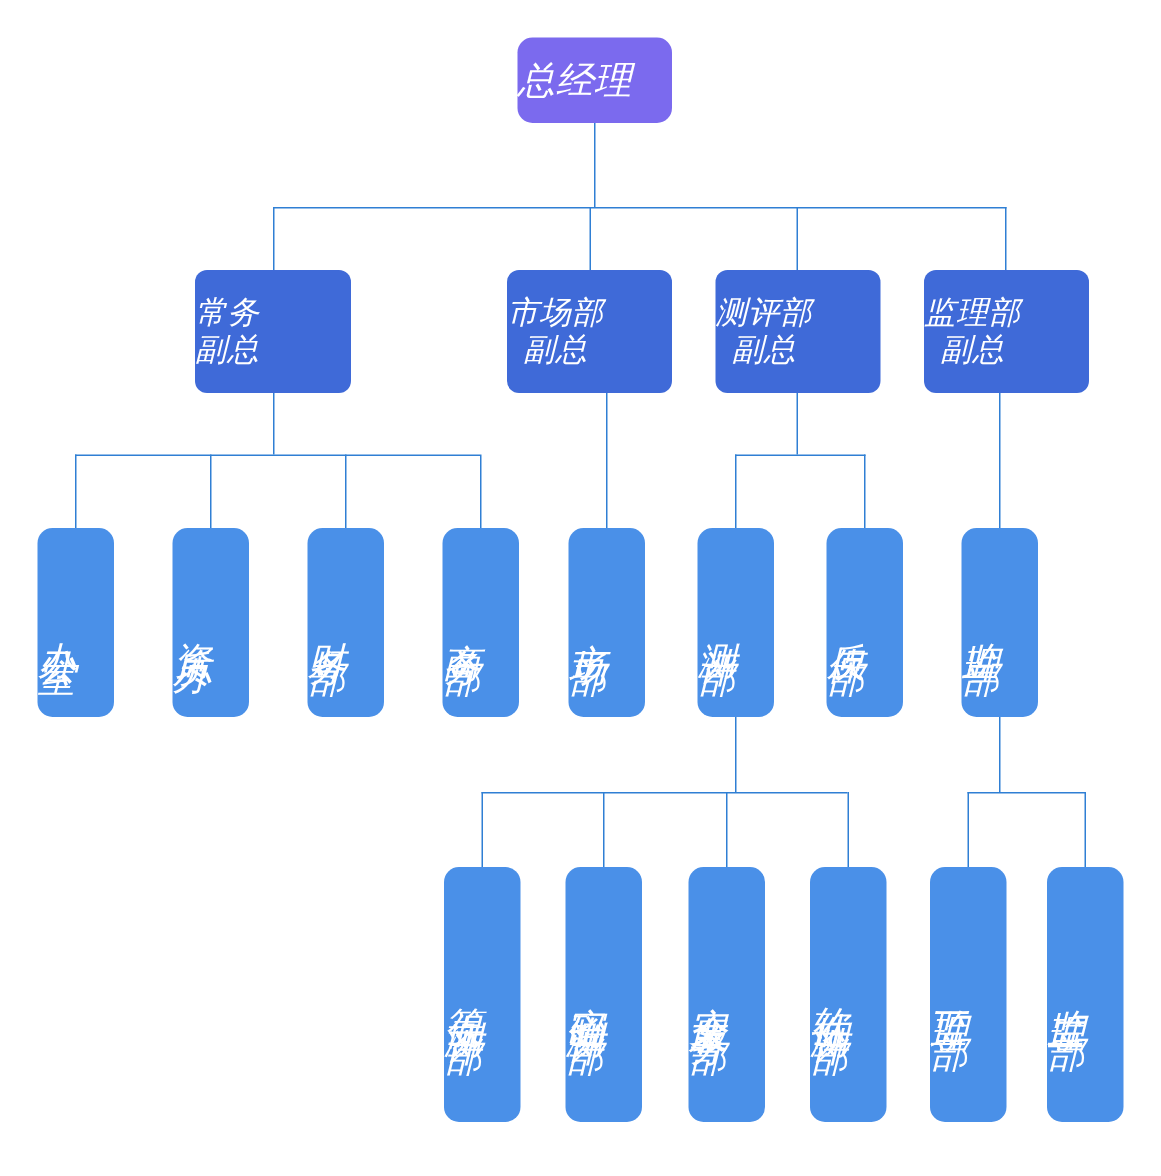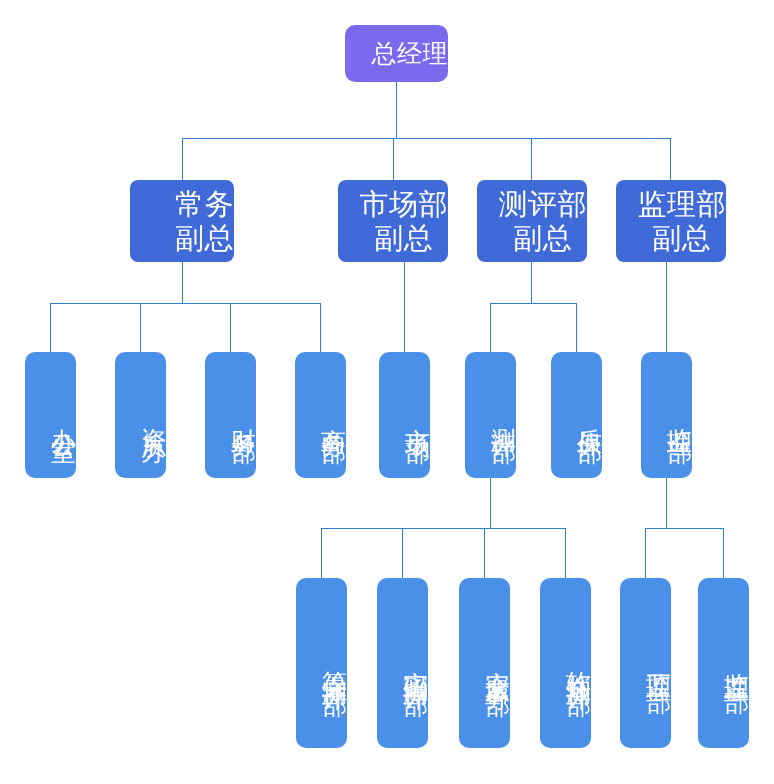--- a/index.html
+++ b/index.html
@@ -15,42 +15,43 @@
     width: 774px;
     height: 784px;
     background: #ffffff;
     overflow: hidden;
   }
   .node {
     position: absolute;
     box-sizing: border-box;
     display: flex;
     align-items: center;
-    justify-content: flex-end;
+    justify-content: flex-start;
     color: #ffffff;
     text-align: center;
     z-index: 3;
+    font-style: italic;
   }
   .node .label {
     display: block;
     line-height: 1.18;
     letter-spacing: 0.5px;
     white-space: pre-line;
   }
   
   .lvl0 {
     background: #7b6aee;
     border-radius: 10px;
     font-size: 25px;
   }
   
   .lvl1 {
     background: #3f6ad8;
     border-radius: 8px;
-    font-size: 29px;
+    font-size: 21px;
   }
   
   .lvl2, .lvl3 {
     background: #4a90e8;
     border-radius: 10px;
     font-size: 25px;
   }
   .vert .label {
     writing-mode: vertical-rl;
     text-orientation: upright;

